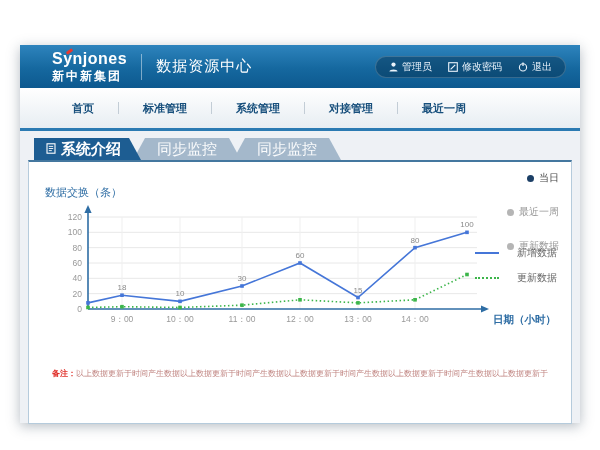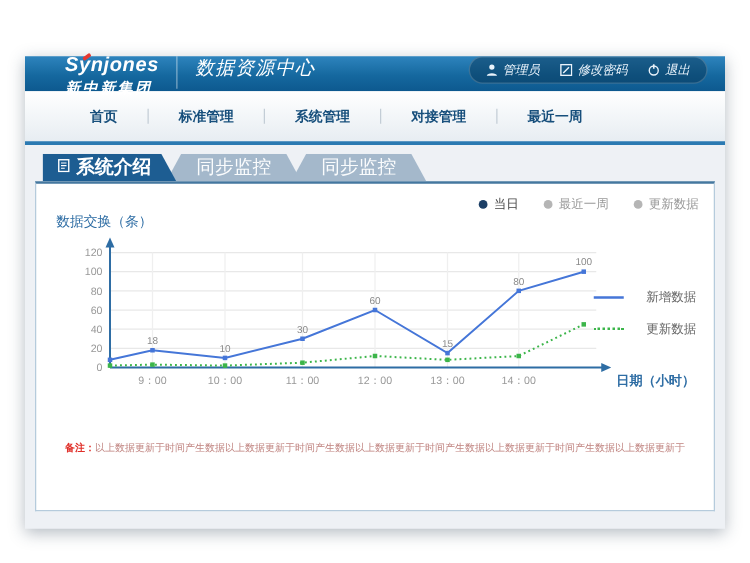--- a/index.html
+++ b/index.html
@@ -2,22 +2,22 @@
 <html><head>
 <meta charset="utf-8">
 <style>
   * { margin:0; padding:0; box-sizing:border-box; }
   html,body { width:600px; height:450px; background:#ffffff; overflow:hidden;
               font-family:"Liberation Sans","DejaVu Sans",sans-serif; }
   .page { position:absolute; left:20px; top:45px; width:560px; height:378px;
           background:#eef1f5; box-shadow:0 3px 12px rgba(40,60,80,.35); }
 
   
-  .header { height:28px; background:linear-gradient(180deg,#2e84bd 0%,#15689f 55%,#0d598f 100%);
-            display:flex; padding:0 14px;font-style:italic; }
+  .header { height:43px; background:linear-gradient(180deg,#2e84bd 0%,#15689f 55%,#0d598f 100%);
+            display:flex; align-items:center; padding:0 14px; }
   .logo { display:flex; flex-direction:column; line-height:1; position:relative; margin-left:18px; }
   .logo-en { color:#fff; font-weight:bold; font-size:16px; letter-spacing:.5px; }
   .logo-accent { position:absolute; left:14px; top:-1px; width:7px; height:3px;
                  background:#e8382f; transform:rotate(-35deg); border-radius:1px; }
   .logo-cn { color:#fff; font-weight:bold; font-size:12px; letter-spacing:2px; margin-top:3px; }
   .hdr-divider { width:1px; height:26px; background:rgba(255,255,255,.45); margin:0 14px; }
   .app-title { color:#fff; font-size:15px; letter-spacing:1px; }
   .account { margin-left:auto; background:rgba(6,48,80,.45); border:1px solid rgba(255,255,255,.18);
              border-radius:12px; height:22px; display:flex; align-items:center; padding:0 13px; gap:16px; }
   .acct-item { color:#eaf3fb; font-size:10px; display:flex; align-items:center; gap:4px; cursor:pointer; white-space:nowrap; }
@@ -36,21 +36,21 @@
          display:flex; align-items:center; gap:5px; white-space:nowrap; }
   .tab.active { background:#1d5d92; font-weight:bold; padding:0 20px 0 12px; z-index:3;
                 clip-path:polygon(0 0,calc(100% - 12px) 0,100% 100%,0 100%); }
   .tab.inactive { background:#a4b8cb; padding:0 24px; margin-left:-8px;
                   clip-path:polygon(12px 0,calc(100% - 12px) 0,100% 100%,0 100%); }
   .tab.inactive .tab-label { opacity:.95; }
 
   
   .panel { background:#fff; border:1px solid #b5cbdc; border-top:2px solid #44779f;
            height:264px; position:relative; z-index:1; }
-  .filters { position:absolute; top:9px; right:12px; display:flex; gap:20px; align-items:flex-end; }
+  .filters { position:absolute; top:9px; right:12px; display:flex; gap:20px; align-items:flex-end;flex-direction:column; }
   .filter { font-size:10px; color:#999; display:flex; align-items:center; gap:5px; cursor:pointer; }
   .filter .dot { width:7px; height:7px; border-radius:50%; background:#b5b5b5; }
   .filter.active { color:#444; }
   .filter.active .dot { background:#1c3f66; }
   .ylabel { position:absolute; top:23px; left:16px; font-size:11px; color:#2e6da4; }
   .chart-svg { position:absolute; left:6px; top:36px; }
   .series-legend { position:absolute; right:14px; top:84px; display:flex; flex-direction:column; gap:11px; }
   .leg-row { display:flex; align-items:center; gap:18px; }
   .leg-sample { width:24px; height:0; border-top-width:2px; }
   .leg-sample.solid { border-top-style:solid; border-top-color:#4576d8; }

